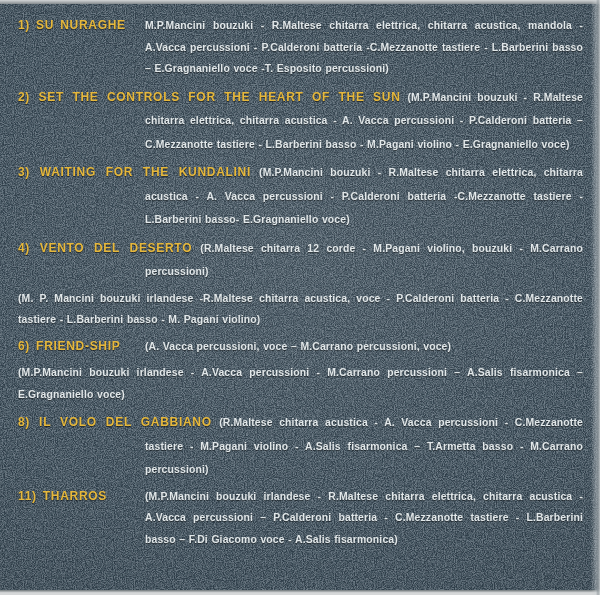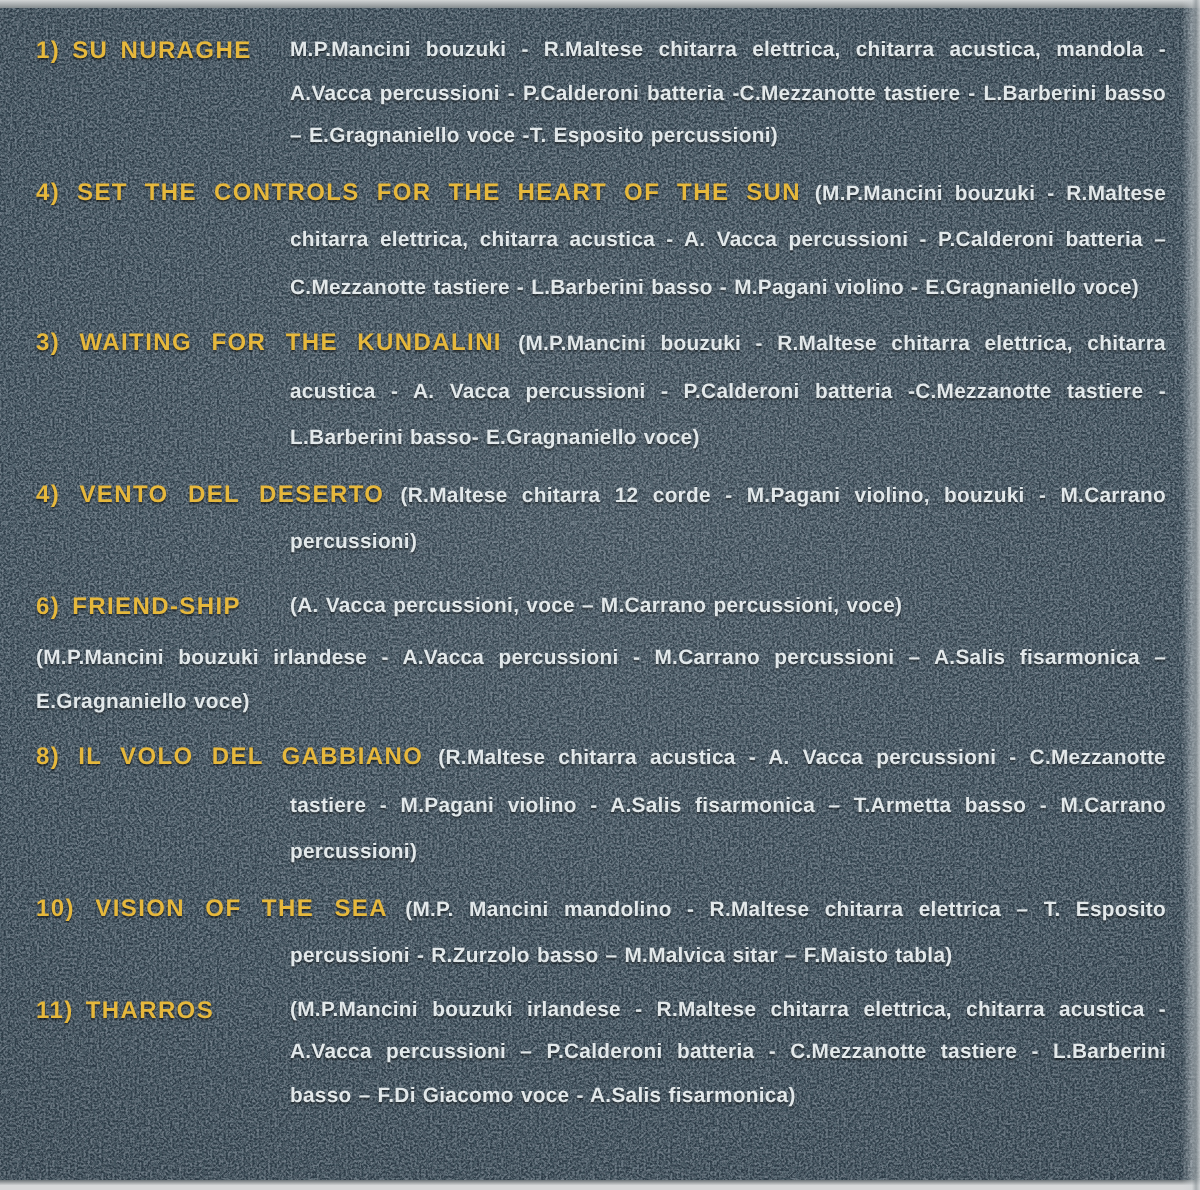--- a/index.html
+++ b/index.html
@@ -105,42 +105,40 @@
   </svg>
 
   <div class="vignette"></div>
 
   <main class="tracklist" id="tracklist">
       <div class="track col">
     <span class="title">1) SU NURAGHE</span>
     <span class="credits">M.P.Mancini bouzuki - R.Maltese chitarra elettrica, chitarra acustica, mandola - A.Vacca percussioni - P.Calderoni batteria -C.Mezzanotte tastiere - L.Barberini basso – E.Gragnaniello voce -T. Esposito percussioni)</span>
   </div>
       <div class="track inl">
-    <p><span class="title">4) SET THE CONTROLS FOR THE HEART OF THE SUN</span> <span class="credits">(M.P.Mancini bouzuki - R.Maltese chitarra elettrica, chitarra acustica - A. Vacca percussioni - P.Calderoni batteria – C.Mezzanotte tastiere - L.Barberini basso - M.Pagani violino - E.Gragnaniello voce)</span></p>
+    <p><span class="title">2) SET THE CONTROLS FOR THE HEART OF THE SUN</span> <span class="credits">(M.P.Mancini bouzuki - R.Maltese chitarra elettrica, chitarra acustica - A. Vacca percussioni - P.Calderoni batteria – C.Mezzanotte tastiere - L.Barberini basso - M.Pagani violino - E.Gragnaniello voce)</span></p>
   </div>
       <div class="track inl">
     <p><span class="title">3) WAITING FOR THE KUNDALINI</span> <span class="credits">(M.P.Mancini bouzuki - R.Maltese chitarra elettrica, chitarra acustica - A. Vacca percussioni - P.Calderoni batteria -C.Mezzanotte tastiere - L.Barberini basso- E.Gragnaniello voce)</span></p>
   </div>
       <div class="track inl">
     <p><span class="title">4) VENTO DEL DESERTO</span> <span class="credits">(R.Maltese chitarra 12 corde - M.Pagani violino, bouzuki - M.Carrano percussioni)</span></p>
   </div>
       <div class="track col">
+    <span class="credits">(M. P. Mancini bouzuki irlandese -R.Maltese chitarra acustica, voce - P.Calderoni batteria - C.Mezzanotte tastiere - L.Barberini basso - M. Pagani violino)</span>
   </div>
       <div class="track col">
     <span class="title">6) FRIEND-SHIP</span>
     <span class="credits">(A. Vacca percussioni, voce – M.Carrano percussioni, voce)</span>
   </div>
       <div class="track col">
     <span class="credits">(M.P.Mancini bouzuki irlandese - A.Vacca percussioni - M.Carrano percussioni – A.Salis fisarmonica – E.Gragnaniello voce)</span>
   </div>
       <div class="track inl">
     <p><span class="title">8) IL VOLO DEL GABBIANO</span> <span class="credits">(R.Maltese chitarra acustica - A. Vacca percussioni - C.Mezzanotte tastiere - M.Pagani violino - A.Salis fisarmonica – T.Armetta basso - M.Carrano percussioni)</span></p>
-  </div>
-      <div class="track inl">
-    <p><span class="title">10) VISION OF THE SEA</span> <span class="credits">(M.P. Mancini mandolino - R.Maltese chitarra elettrica – T. Esposito percussioni - R.Zurzolo basso – M.Malvica sitar – F.Maisto tabla)</span></p>
   </div>
       <div class="track col">
     <span class="title">11) THARROS</span>
     <span class="credits">(M.P.Mancini bouzuki irlandese - R.Maltese chitarra elettrica, chitarra acustica - A.Vacca percussioni – P.Calderoni batteria - C.Mezzanotte tastiere - L.Barberini basso – F.Di Giacomo voce - A.Salis fisarmonica)</span>
   </div>
     </main>
 
   <div class="edge-top"></div>
   <div class="edge-bottom"></div>
   <div class="edge-right"></div>

